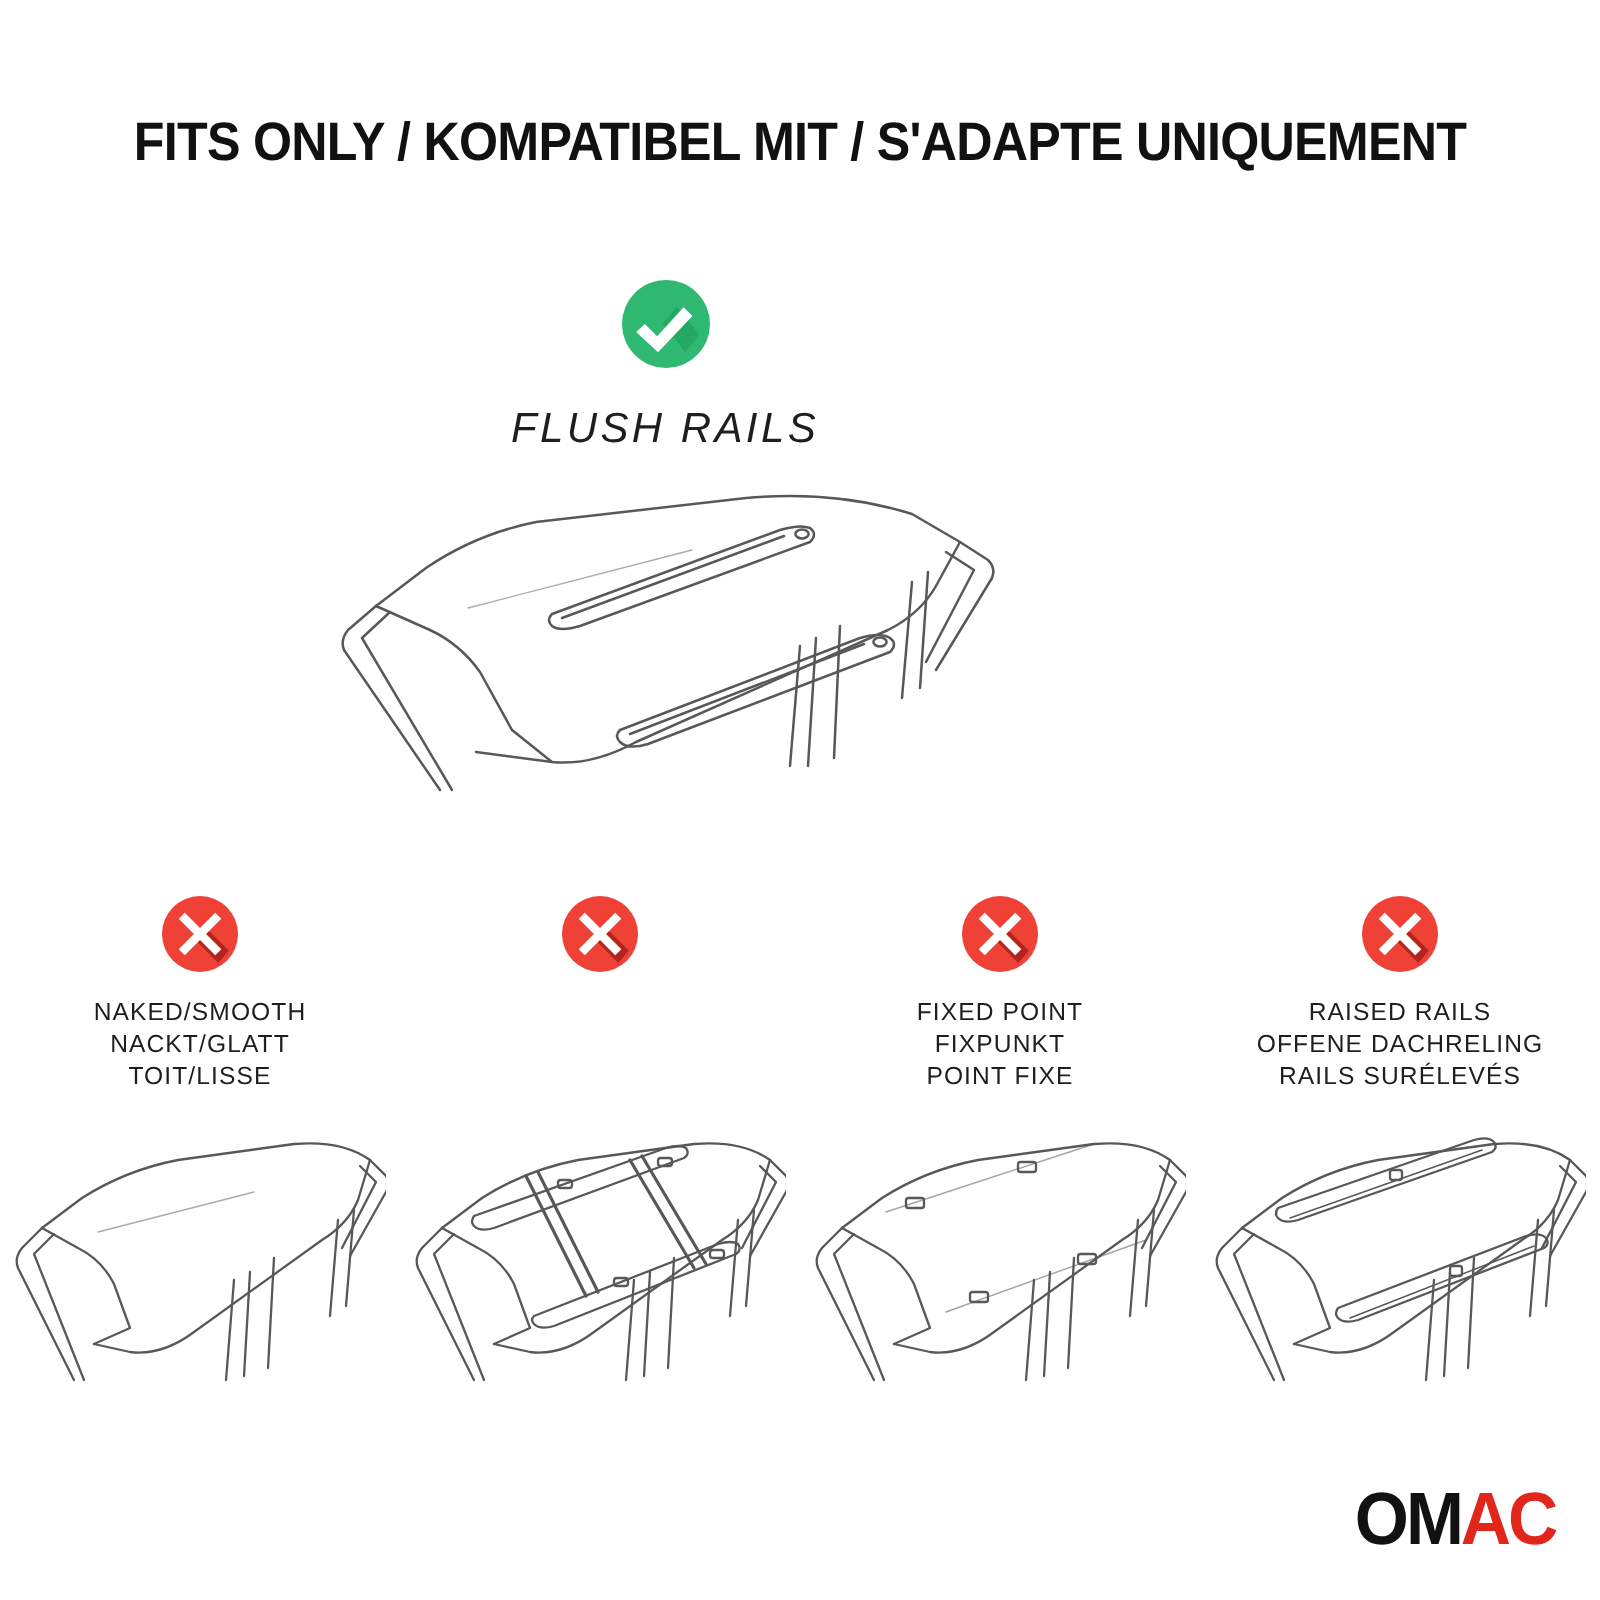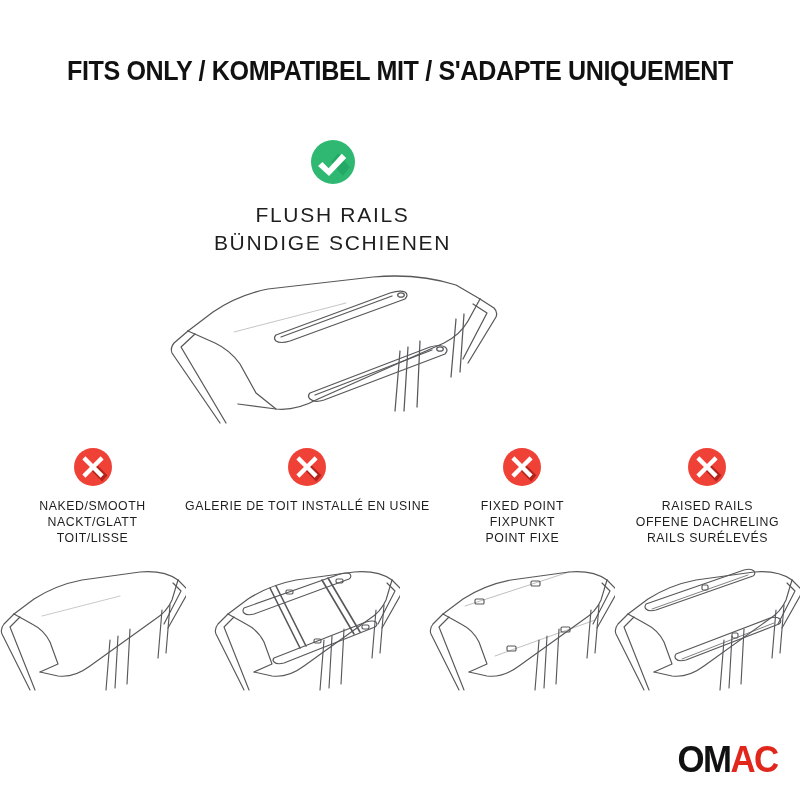--- a/index.html
+++ b/index.html
@@ -43,20 +43,21 @@
 
   
   .hero {
     position: absolute;
     top: 140px;
     left: 0;
     width: 665px;
     display: flex;
     flex-direction: column;
     align-items: center;
+    font-style: italic;
   }
   .hero .badge { width: 44px; height: 44px; }
 
   .hero-labels {
     margin-top: 17px;
     text-align: center;
     font-size: 21px;
     font-weight: 400;
     letter-spacing: 1.7px;
     line-height: 1.33;
@@ -137,21 +138,20 @@
   <span class="badge">
     <svg viewBox="0 0 100 100" aria-hidden="true">
       <circle cx="50" cy="50" r="50" fill="#2eb872"></circle>
       <path d="M62 30 L88 62 L72 82 L46 50 Z" fill="#1e9a5c" opacity="0.55"></path>
       <path d="M26 50 L40 64 L70 31 L80 41 L41 82 L16 59 Z" fill="#ffffff"></path>
     </svg>
   </span>
 
   <div class="hero-labels">
     <div>FLUSH RAILS</div>
-    <div>BÜNDIGE SCHIENEN</div>
   </div>
 
   <div class="hero-art">
     <svg viewBox="0 0 330 160" aria-hidden="true">
       <g fill="none" stroke="#58585b" stroke-width="1.25" stroke-linecap="round" stroke-linejoin="round">
 
         <path d="M20 60 L45 41 Q70 24 100 18 L205 6 Q250 2 288 14 L312 28"></path>
         <path d="M312 28 L300 50 Q292 64 276 72 L150 128 Q128 140 108 138 L70 133"></path>
         <path d="M20 60 L47 72 Q62 79 72 93 L88 122 L108 138"></path>
 
@@ -227,21 +227,20 @@
       <span class="badge">
         <svg viewBox="0 0 100 100" aria-hidden="true">
           <circle cx="50" cy="50" r="50" fill="#ef4136"></circle>
           <path d="M58 42 L88 72 L74 88 L44 58 Z" fill="#9e1b14" opacity="0.75"></path>
           <path d="M30 22 L50 42 L70 22 L78 30 L58 50 L78 70 L70 78
                    L50 58 L30 78 L22 70 L42 50 L22 30 Z" fill="#ffffff"></path>
         </svg>
       </span>
 
       <div class="option-labels">
-        <div>GALERIE DE TOIT INSTALLÉ EN USINE</div>
       </div>
 
       <div class="option-art">
         <svg viewBox="0 0 186 140" aria-hidden="true">
           <g fill="none" stroke="#58585b" stroke-width="1.15" stroke-linecap="round" stroke-linejoin="round">
             <path d="M14 48 L34 33 Q56 19 82 14 L140 6 Q164 4 178 14"></path>
             <path d="M178 14 L172 34 Q167 46 154 54 L90 100 Q74 112 58 110 L40 106"></path>
             <path d="M14 48 L32 58 Q44 64 50 76 L58 98 L40 106"></path>
             <path d="M14 48 L4 58 Q0 63 2 68 L30 124"></path>
             <path d="M20 51 L10 61 L35 124"></path>

